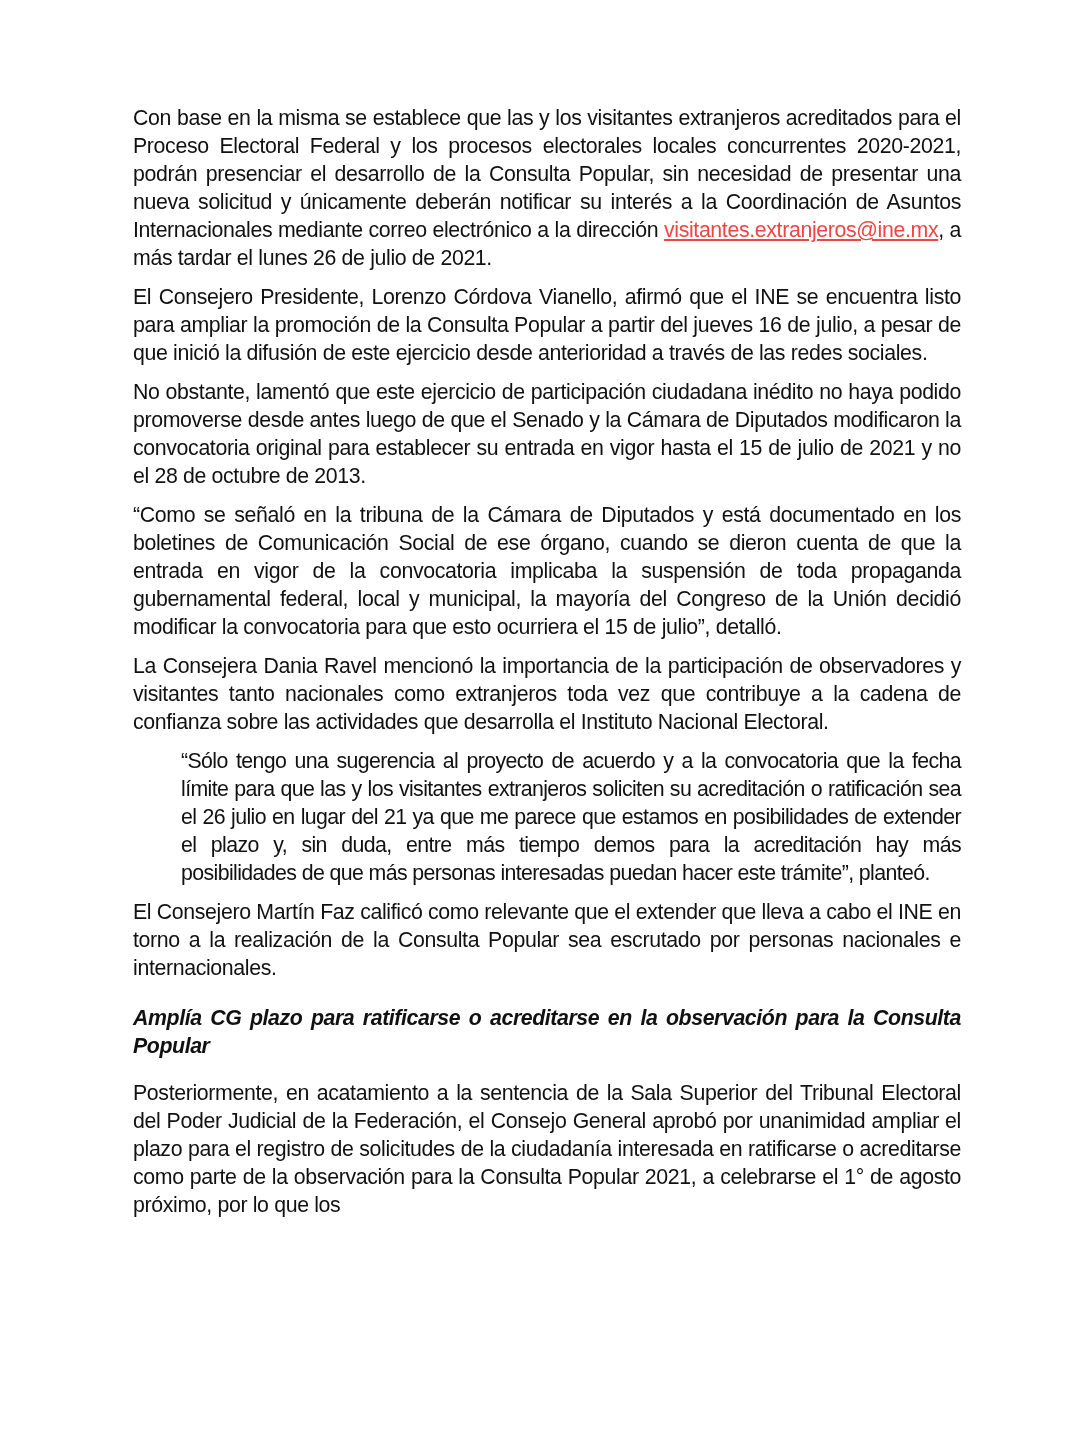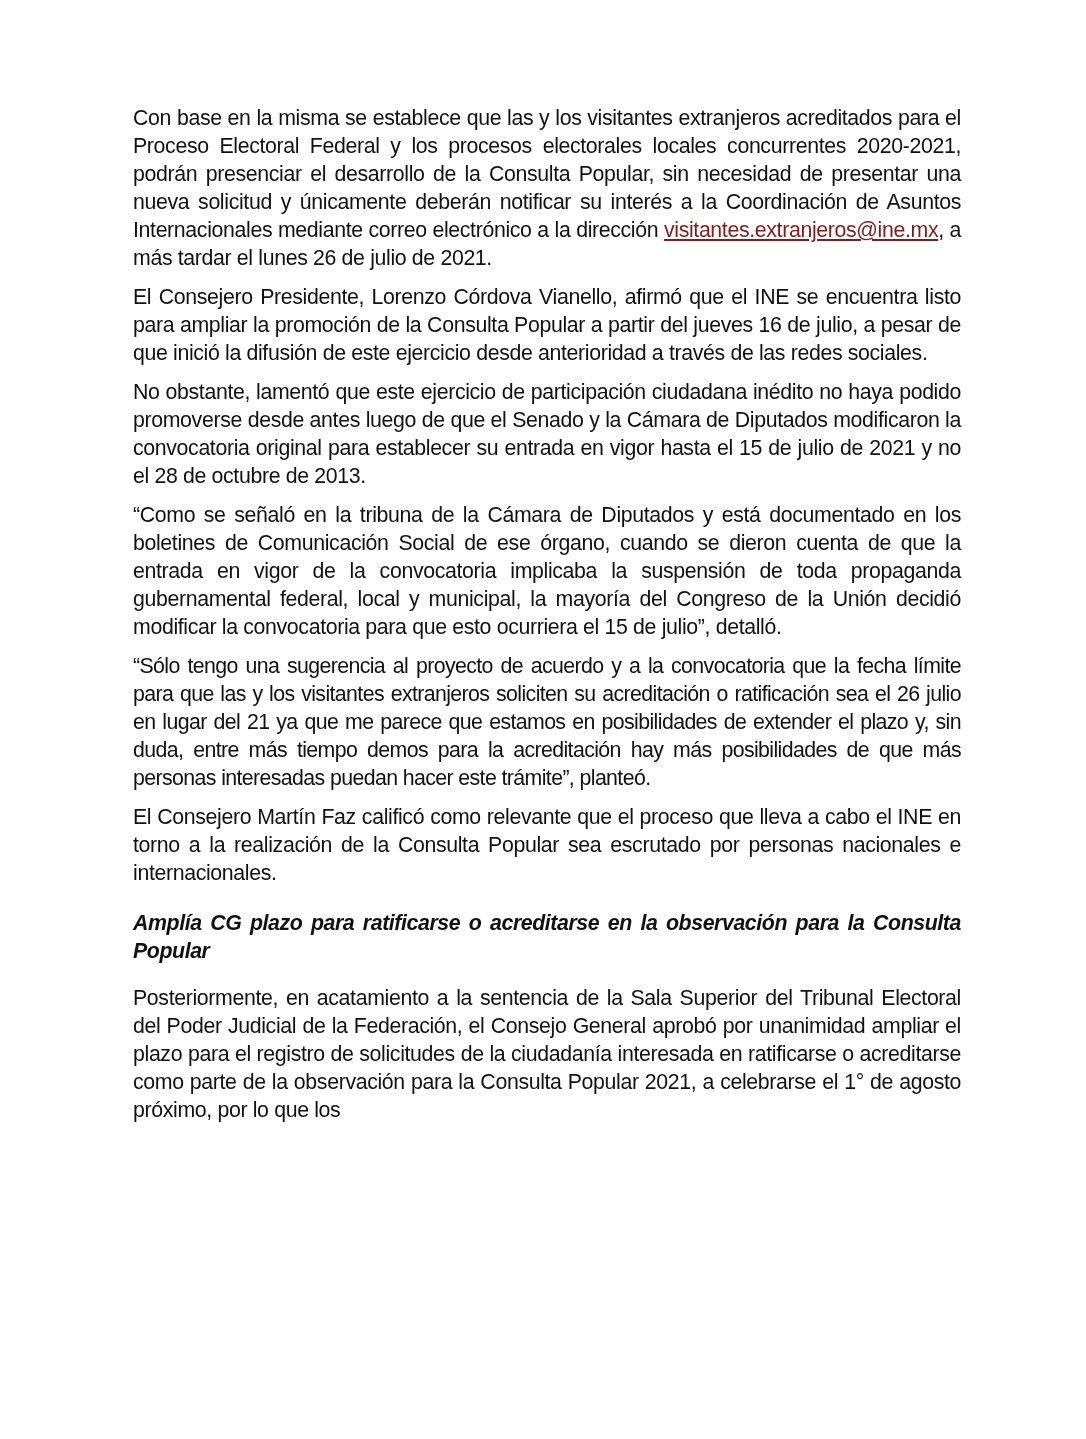--- a/index.html
+++ b/index.html
@@ -21,23 +21,23 @@
       font-family: "Liberation Sans", sans-serif;
       font-size: 21.3px;
       line-height: 28px;
       color: #111111;
       letter-spacing: -0.35px;
     }
     .para {
       margin: 0 0 11px 0;
       text-align: justify;
     }
-    .para.narrow { letter-spacing: -0.6px; }
+    .para.narrow { letter-spacing: -0.6px; margin-left: 48px; }
     .link {
-      color: #7f1d1d;
+      color: #ef4444;
       text-decoration: underline;
     }
     .heading {
       margin: 22px 0 19px 0;
       font-weight: bold;
       font-style: italic;
       text-align: justify;
       letter-spacing: -0.4px;
     }
   </style>
@@ -46,21 +46,22 @@
 
 <div class="page">
   <p class="para"><span>Con base en la misma se establece que las y los visitantes extranjeros acreditados para el Proceso Electoral Federal y los procesos electorales locales concurrentes 2020-2021, podrán presenciar el desarrollo de la Consulta Popular, sin necesidad de presentar una nueva solicitud y únicamente deberán notificar su interés a la Coordinación de Asuntos Internacionales mediante correo electrónico a la dirección </span><a class="link">visitantes.extranjeros@ine.mx</a><span>, a más tardar el lunes 26 de julio de 2021.</span></p>
 
   <p class="para">El Consejero Presidente, Lorenzo Córdova Vianello, afirmó que el INE se encuentra listo para ampliar la promoción de la Consulta Popular a partir del jueves 16 de julio, a pesar de que inició la difusión de este ejercicio desde anterioridad a través de las redes sociales.</p>
 
   <p class="para">No obstante, lamentó que este ejercicio de participación ciudadana inédito no haya podido promoverse desde antes luego de que el Senado y la Cámara de Diputados modificaron la convocatoria original para establecer su entrada en vigor hasta el 15 de julio de 2021 y no el 28 de octubre de 2013.</p>
 
   <p class="para">“Como se señaló en la tribuna de la Cámara de Diputados y está documentado en los boletines de Comunicación Social de ese órgano, cuando se dieron cuenta de que la entrada en vigor de la convocatoria implicaba la suspensión de toda propaganda gubernamental federal, local y municipal, la mayoría del Congreso de la Unión decidió modificar la convocatoria para que esto ocurriera el 15 de julio”, detalló.</p>
 
+  <p class="para">La Consejera Dania Ravel mencionó la importancia de la participación de observadores y visitantes tanto nacionales como extranjeros toda vez que contribuye a la cadena de confianza sobre las actividades que desarrolla el Instituto Nacional Electoral.</p>
 
   <p class="para narrow">“Sólo tengo una sugerencia al proyecto de acuerdo y a la convocatoria que la fecha límite para que las y los visitantes extranjeros soliciten su acreditación o ratificación sea el 26 julio en lugar del 21 ya que me parece que estamos en posibilidades de extender el plazo y, sin duda, entre más tiempo demos para la acreditación hay más posibilidades de que más personas interesadas puedan hacer este trámite”, planteó.</p>
 
-  <p class="para">El Consejero Martín Faz calificó como relevante que el proceso que lleva a cabo el INE en torno a la realización de la Consulta Popular sea escrutado por personas nacionales e internacionales.</p>
+  <p class="para">El Consejero Martín Faz calificó como relevante que el extender que lleva a cabo el INE en torno a la realización de la Consulta Popular sea escrutado por personas nacionales e internacionales.</p>
 
   <p class="heading">Amplía CG plazo para ratificarse o acreditarse en la observación para la Consulta Popular</p>
 
   <p class="para">Posteriormente, en acatamiento a la sentencia de la Sala Superior del Tribunal Electoral del Poder Judicial de la Federación, el Consejo General aprobó por unanimidad ampliar el plazo para el registro de solicitudes de la ciudadanía interesada en ratificarse o acreditarse como parte de la observación para la Consulta Popular 2021, a celebrarse el 1° de agosto próximo, por lo que los</p>
 </div>
 
 </body></html>

